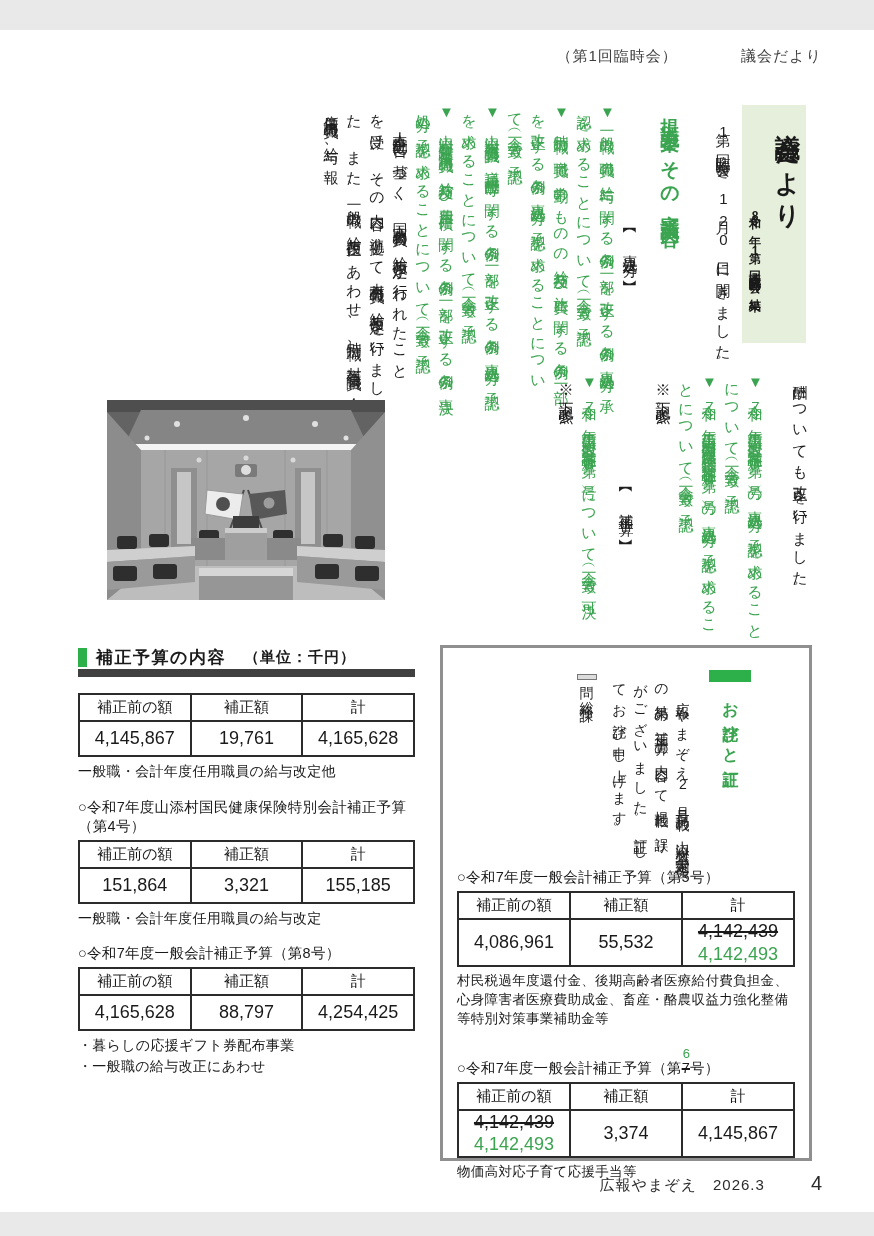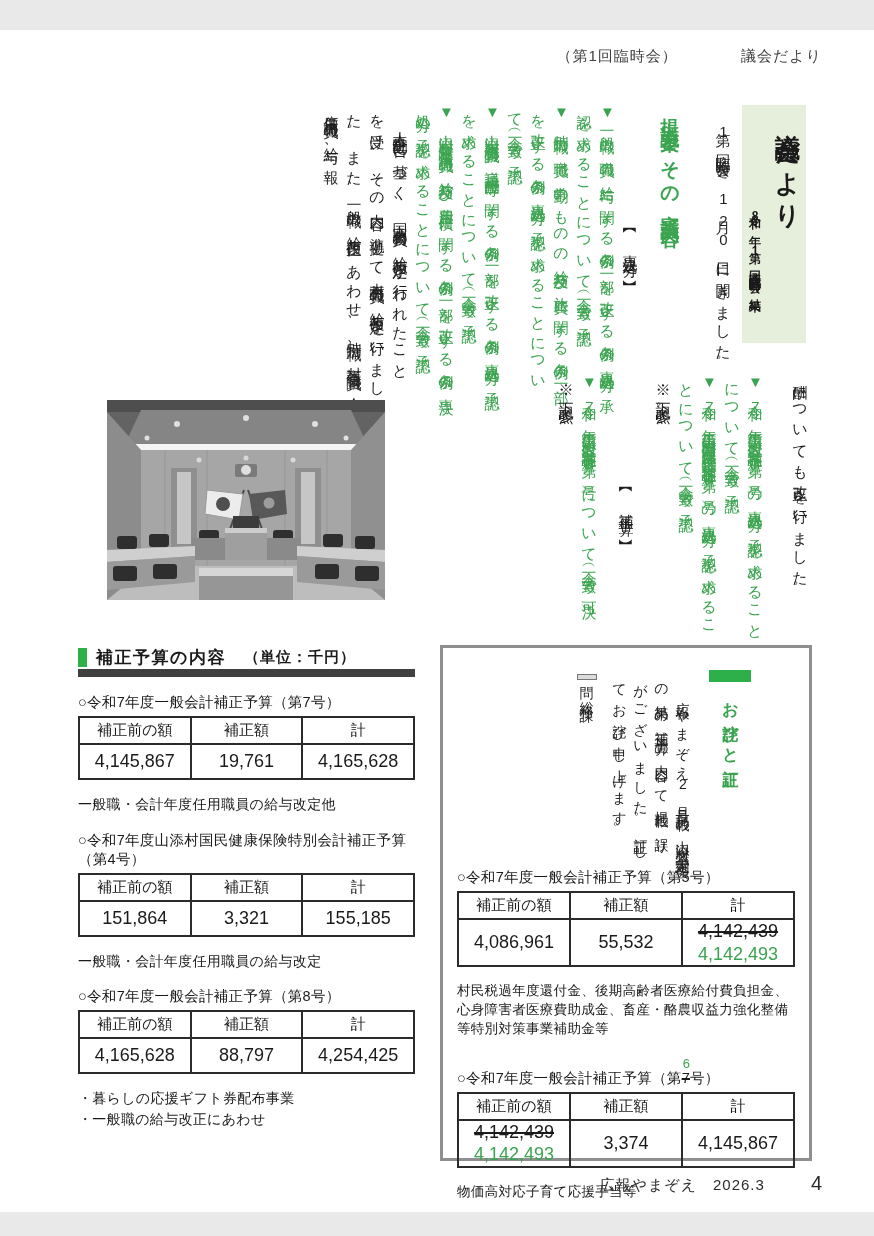--- a/index.html
+++ b/index.html
@@ -50,21 +50,21 @@
   .budget-head { display:flex; align-items:center; border-bottom:8px solid #404040; font-weight:700; }
   .gsq { width:9px; height:19px; background:#2db04a; margin-right:9px; flex:none; }
   .bh-title { font-size:17px; letter-spacing:1.5px; }
   .bh-unit { font-size:15px; margin-left:18px; letter-spacing:1px; }
   .tgroup { margin-top:16px; }
   .ttitle { font-size:14.5px; margin-bottom:4px; letter-spacing:0.3px; }
   table { width:100%; border-collapse:collapse; table-layout:fixed; }
   th, td { border:2px solid #2b2b2b; text-align:center; padding:0; }
   th { font-size:15px; font-weight:500; height:25px; }
   td { font-size:18px; height:33px; }
-  .tnote { font-size:14px; margin-top:15px; line-height:1.4; letter-spacing:0.3px; }
+  .tnote { font-size:14px; margin-top:5px; line-height:1.4; letter-spacing:0.3px; }
 
   
   .corr-box { position:absolute; left:440px; top:645px; width:372px; height:516px; border:3px solid #8f8f8f; box-sizing:border-box; background:#fff; }
   .corr-title { position:absolute; top:22px; right:58px; display:flex; flex-direction:column; align-items:center; }
   .corr-bar { width:42px; height:12px; background:#2db04a; margin-bottom:9px; }
   .corr-title-text { writing-mode:vertical-rl; text-orientation:upright; font-size:16px; font-weight:700; color:#3ba450; letter-spacing:3px; }
   .corr-body {
     position:absolute; top:26px; right:116px; height:188px; writing-mode:vertical-rl; text-orientation:upright;
     font-size:14px; line-height:21px; letter-spacing:3.5px; color:#1e1e1e;
   }
@@ -193,21 +193,20 @@
   </svg>
 
   <div class="budget">
     <div class="budget-head">
       <span class="gsq"></span>
       <span class="bh-title">補正予算の内容</span>
       <span class="bh-unit">（単位：千円）</span>
     </div>
 
     <div class="tgroup">
-      <div class="ttitle">○令和7年度一般会計補正予算（第7号）</div>
       <table>
         <thead>
             <tr>
           <th>補正前の額</th>
           <th>補正額</th>
           <th>計</th>
         </tr>
           </thead>
         <tbody>
             <tr>

